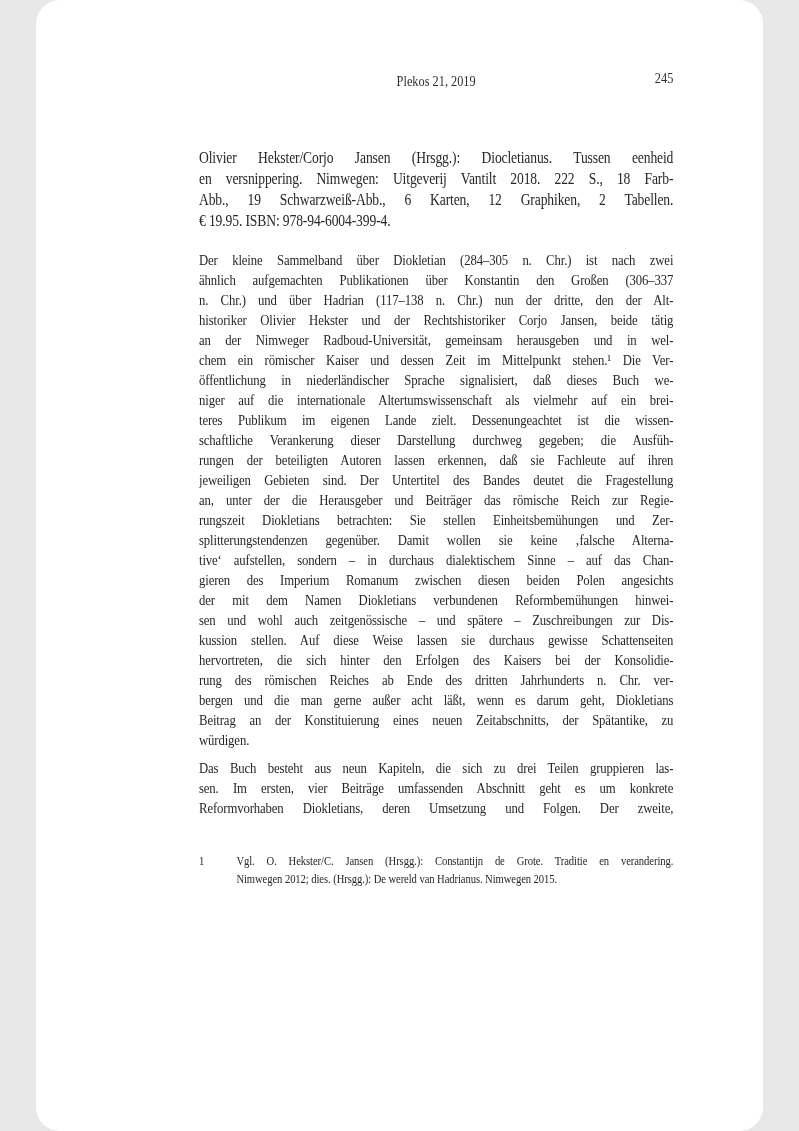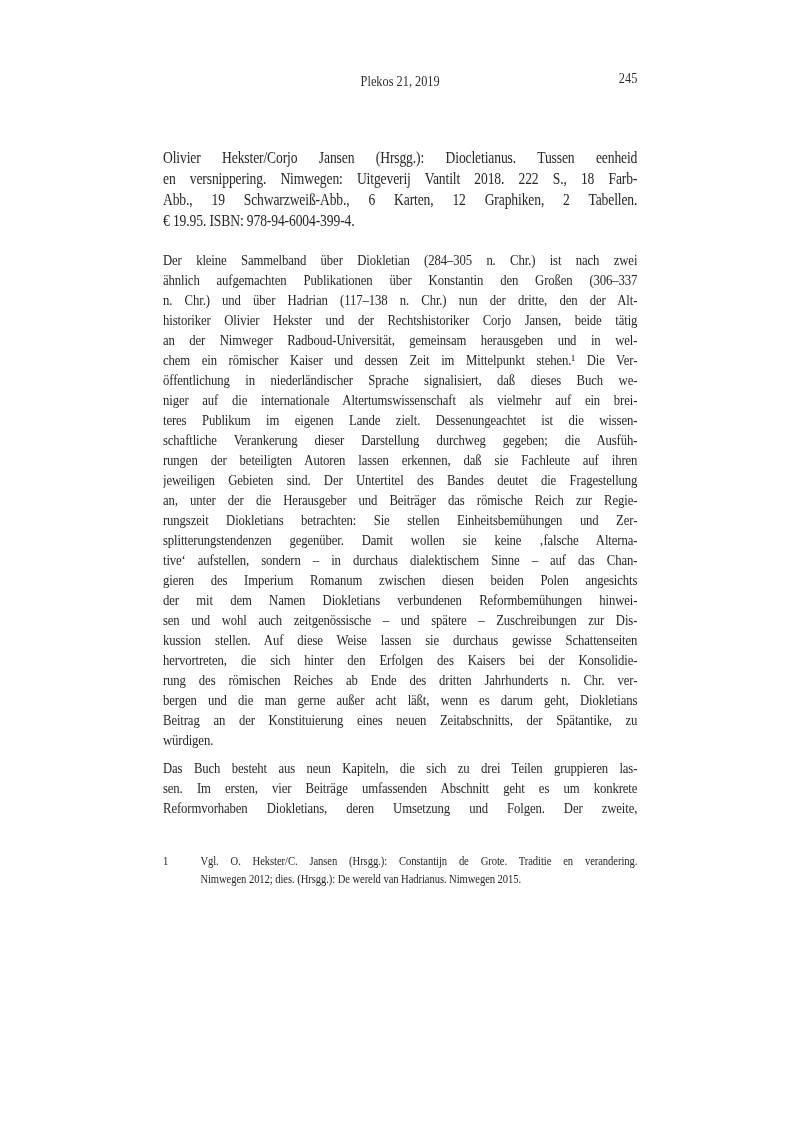--- a/index.html
+++ b/index.html
@@ -1,24 +1,25 @@
 <!DOCTYPE html>
 <html><head>
 <meta charset="utf-8">
 <style>
   html, body { margin: 0; padding: 0; background: #e8e8e8; }
   .page {
     position: relative;
-    width: 799px;
+    width: 727px;
     height: 1131px;
     margin: 0 auto;
     background: #ffffff;
     overflow: hidden;
     font-family: "Liberation Serif", serif;
     color: #262626;
+    border-radius: 24px;
   }
   
   .content {
     position: absolute;
     left: 163px;
     top: 0;
     width: 558px;
     transform: scaleX(0.85);
     transform-origin: 0 0;
   }

